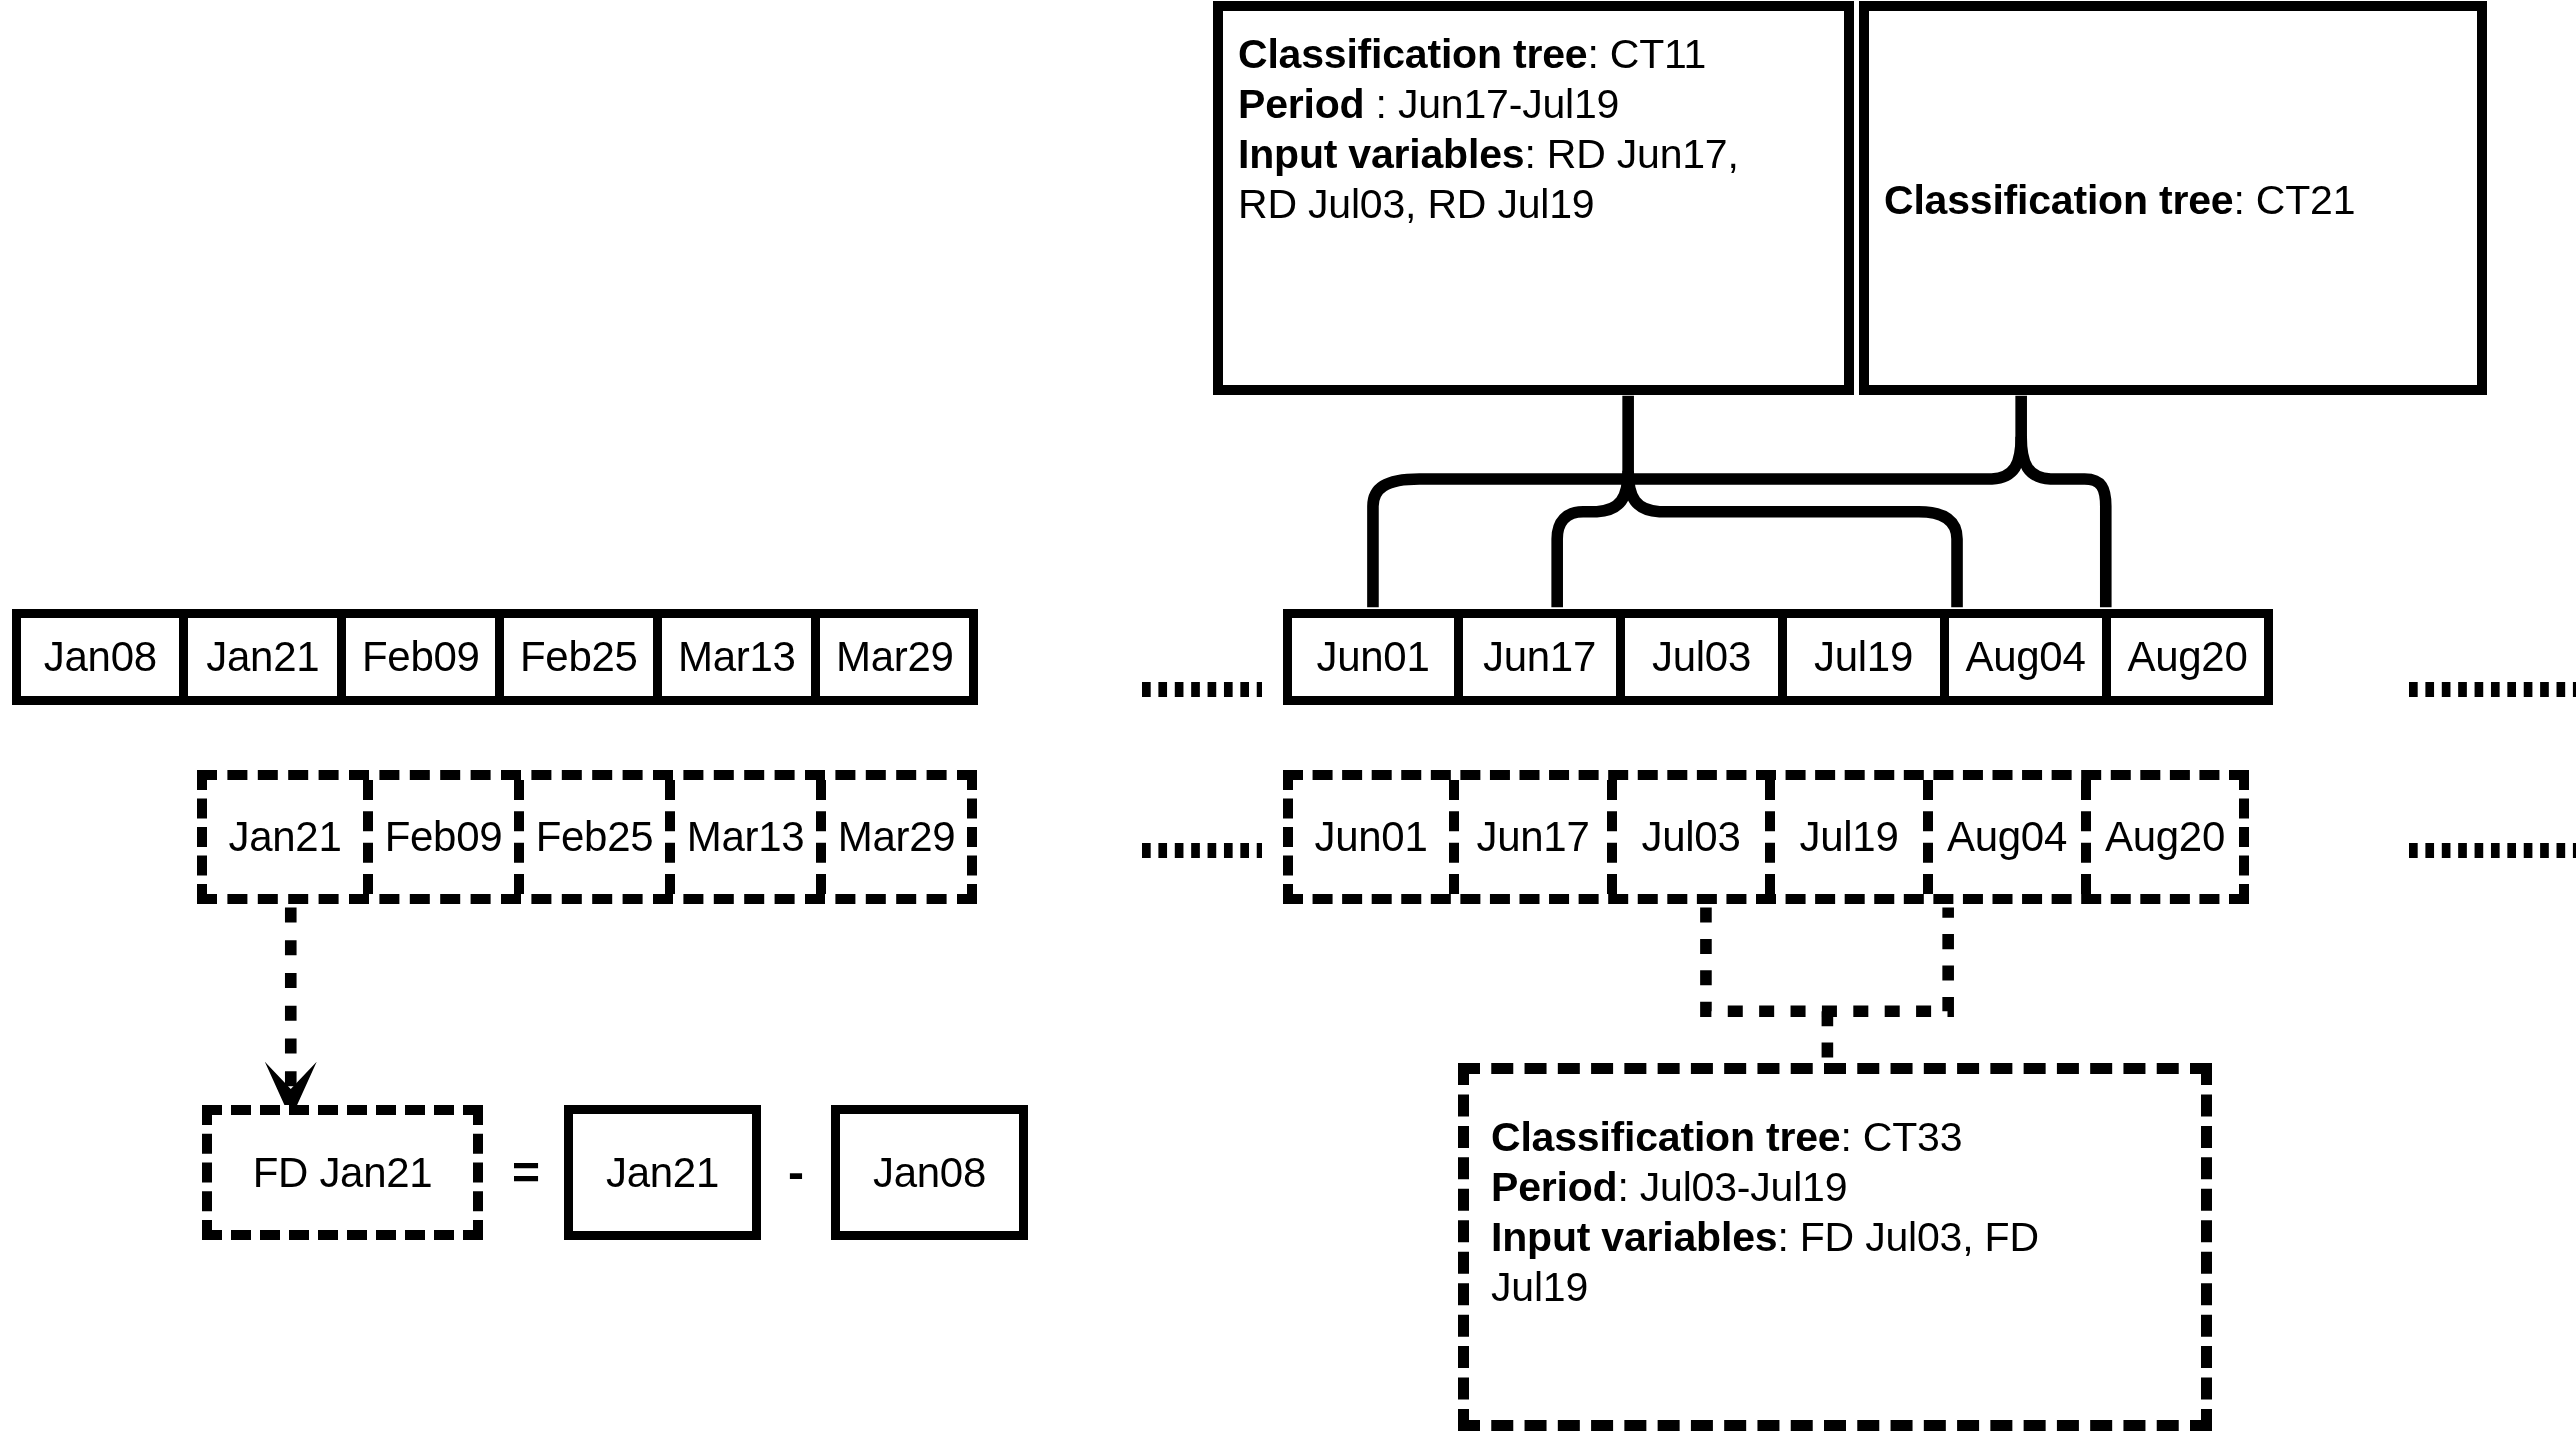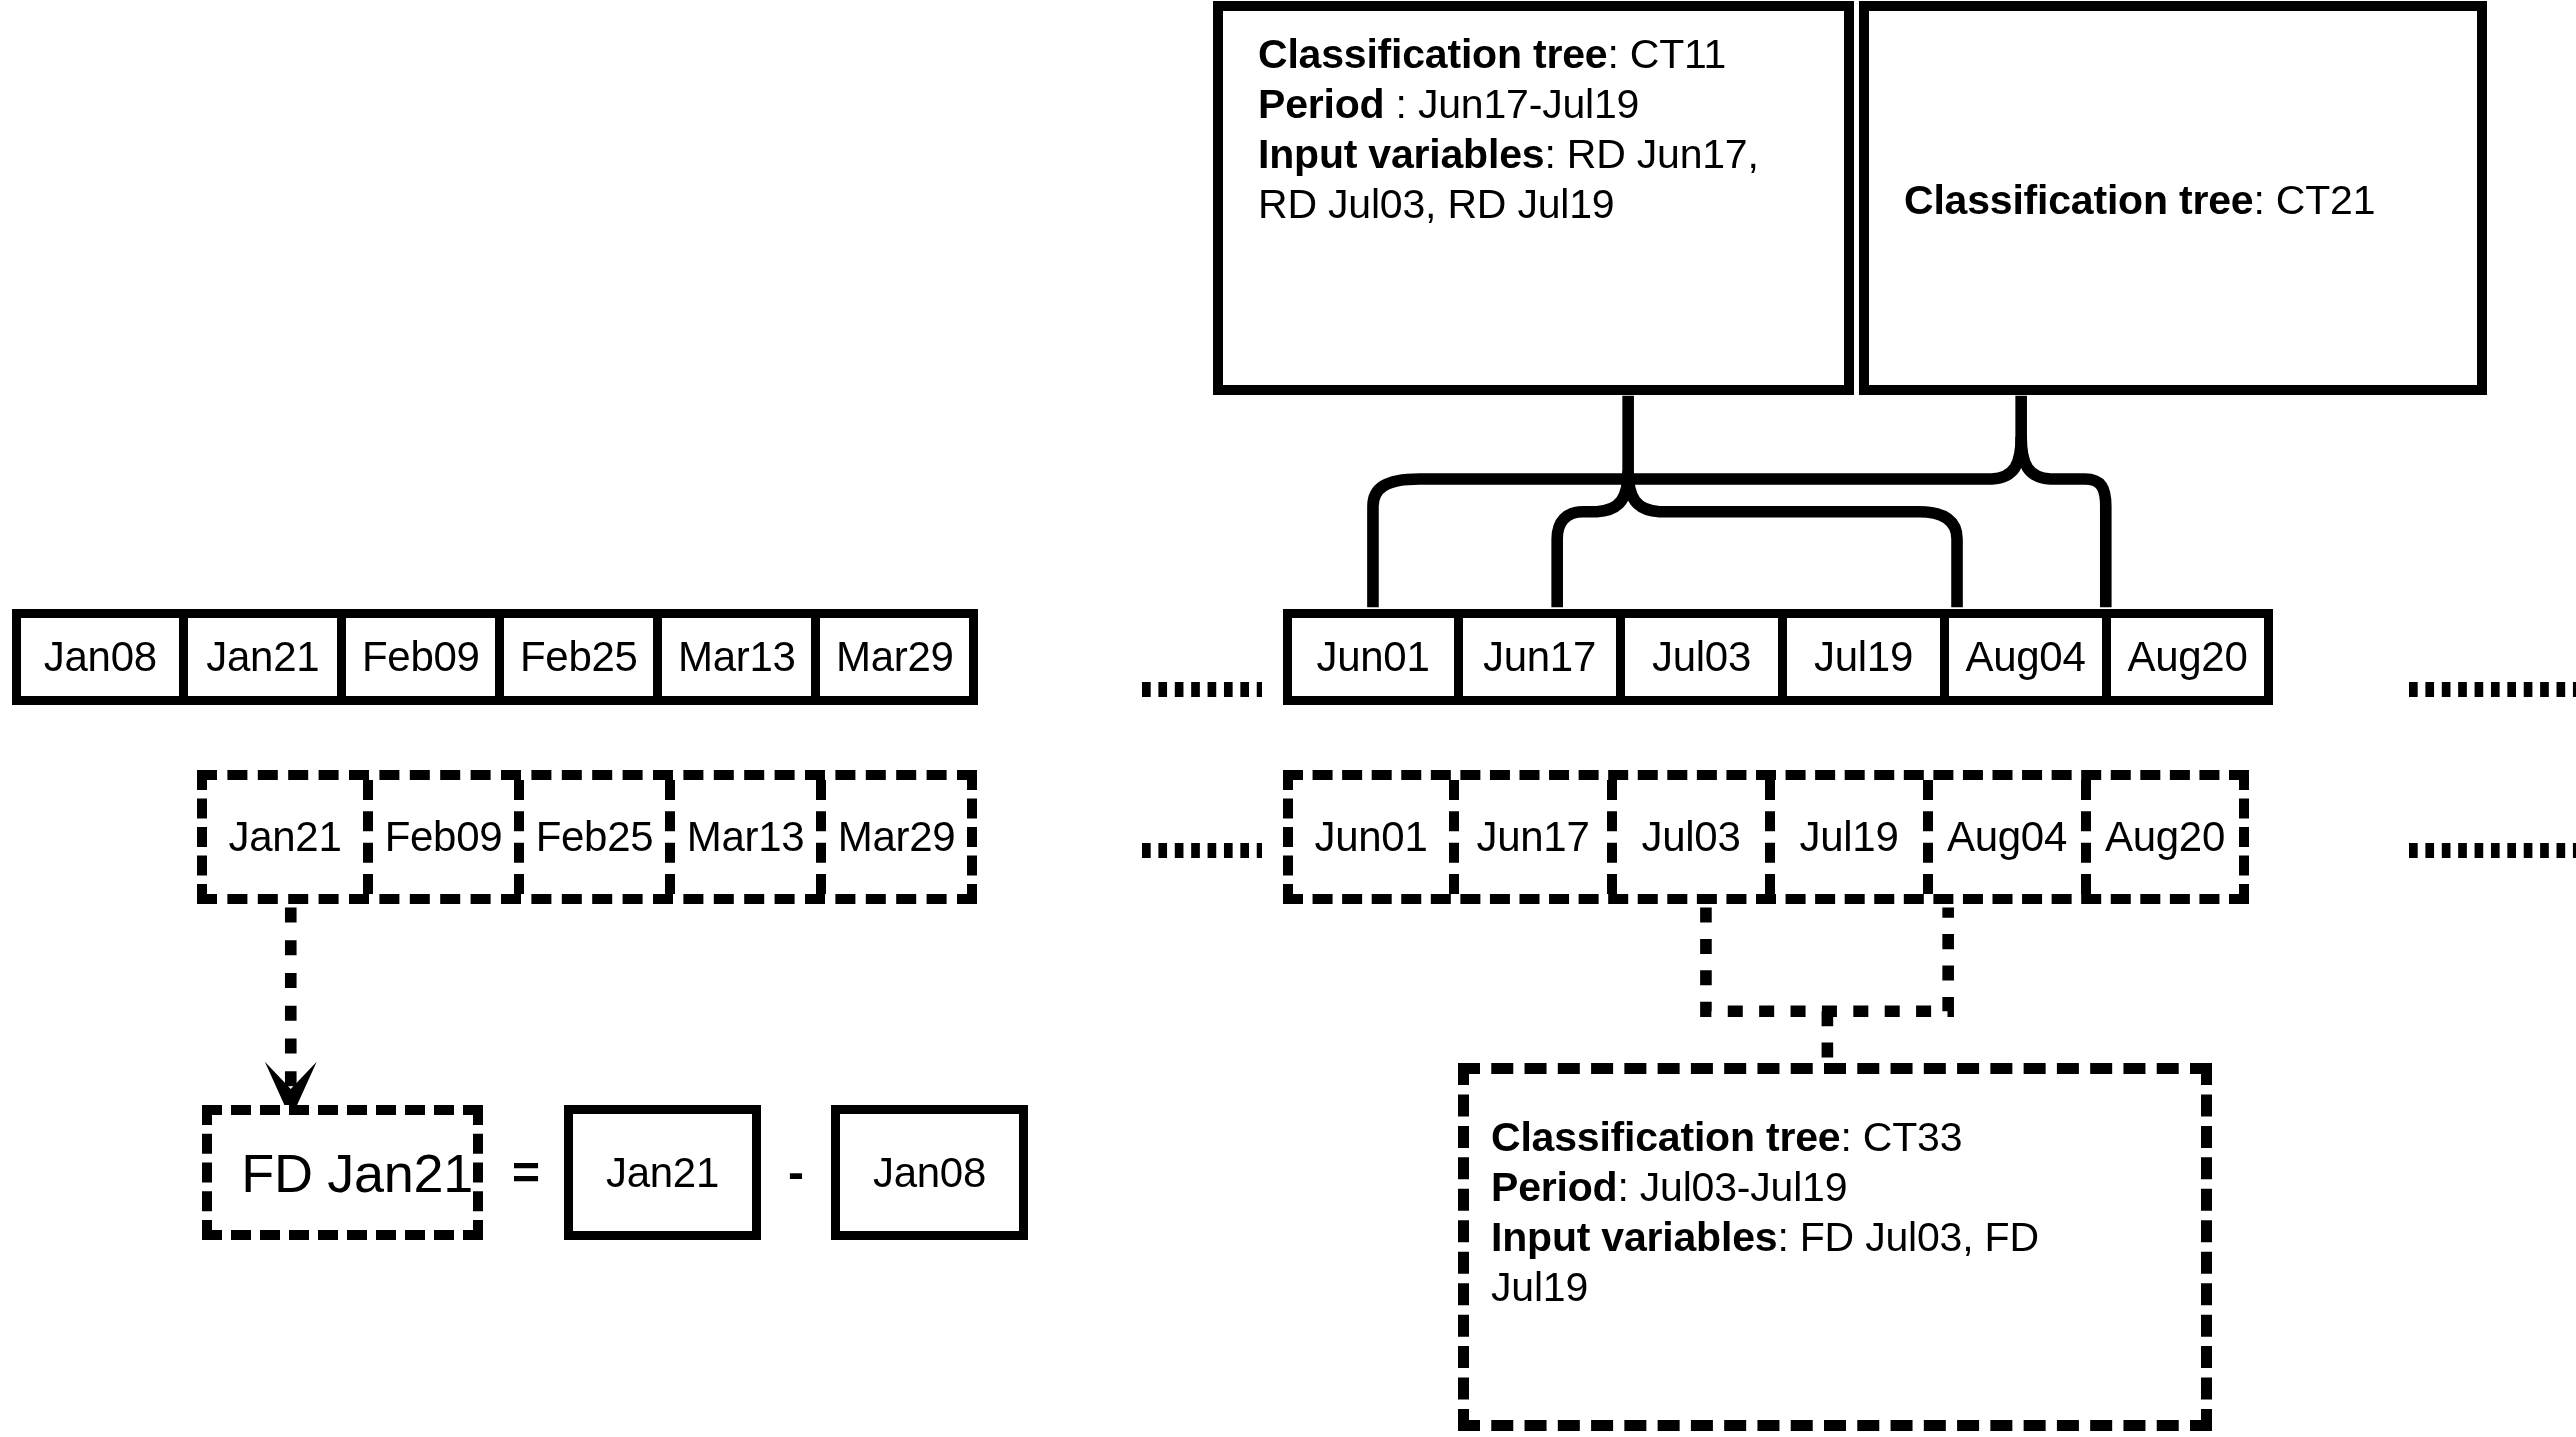--- a/index.html
+++ b/index.html
@@ -18,21 +18,21 @@
 
   
   .infobox{
     position:absolute;
     background:#ffffff;
     box-sizing:border-box;
     display:flex;
     align-items:flex-start;
     justify-content:flex-start;
   }
-  .infobox.solid{ border:10.2px solid #000000;padding-left:20px; }
+  .infobox.solid{ border:10.2px solid #000000; }
   .infobox.dotted{
     border:11px dashed #000000;
   }
   .infotext{
     font-size:41px;
     line-height:1.22;
     color:#000000;
     padding:18px 15px 6.8px 15px;
     letter-spacing:-0.2px;
   }
@@ -85,22 +85,22 @@
     background:#fff;
     display:flex;align-items:center;justify-content:center;
     font-size:42px;color:#000;
     letter-spacing:-0.3px;
   }
   .dbox{
     position:absolute;
     box-sizing:border-box;
     border:10.2px dashed #000;
     background:#fff;
-    display:flex;align-items:center;justify-content:flex-end;
-    font-size:54px;color:#000;
+    display:flex;align-items:center;justify-content:center;
+    font-size:42px;color:#000;
     letter-spacing:-0.3px;
   }
   .glyph{
     position:absolute;
     font-size:48px;
     color:#000;
     font-weight:bold;
     display:flex;align-items:center;justify-content:center;
   }
 

